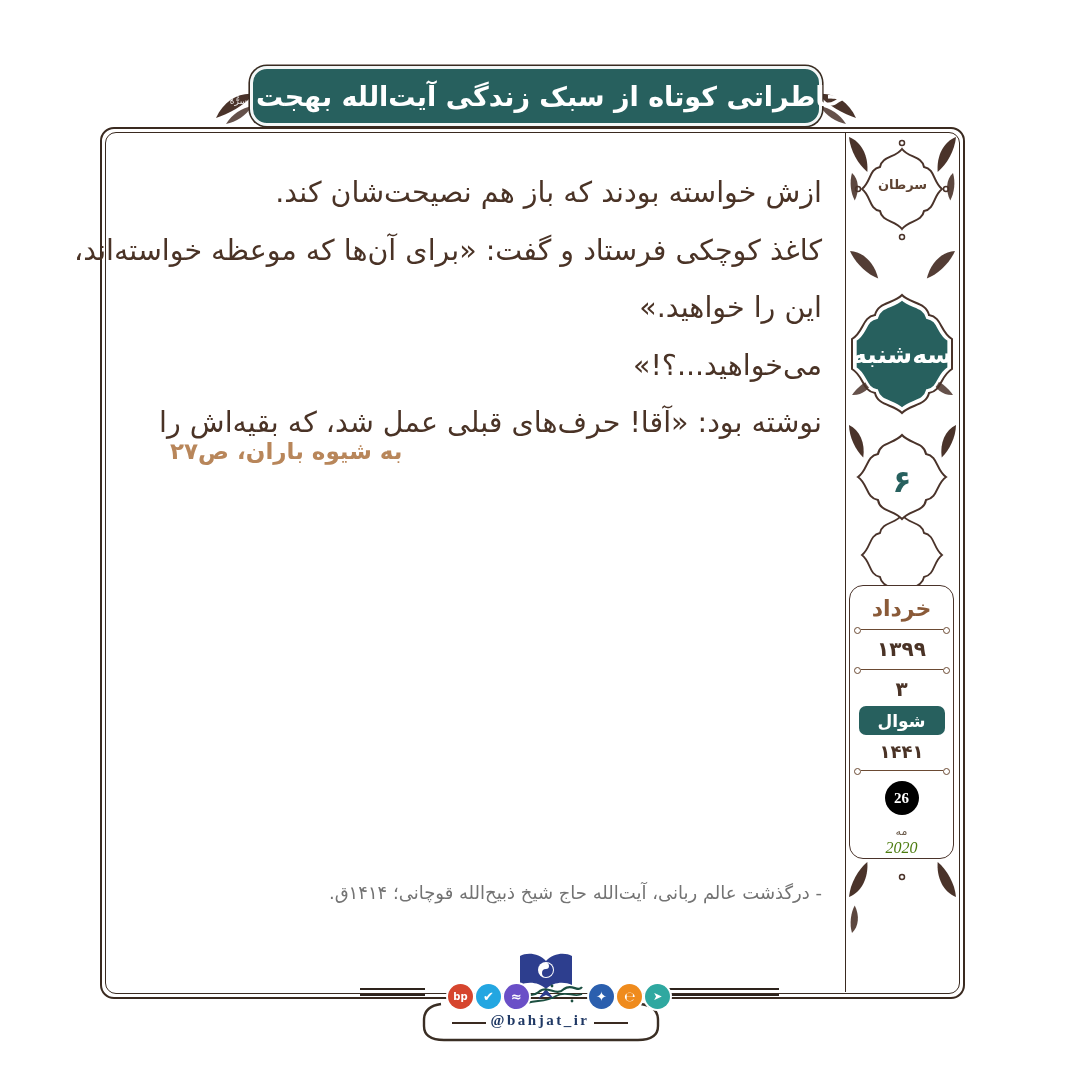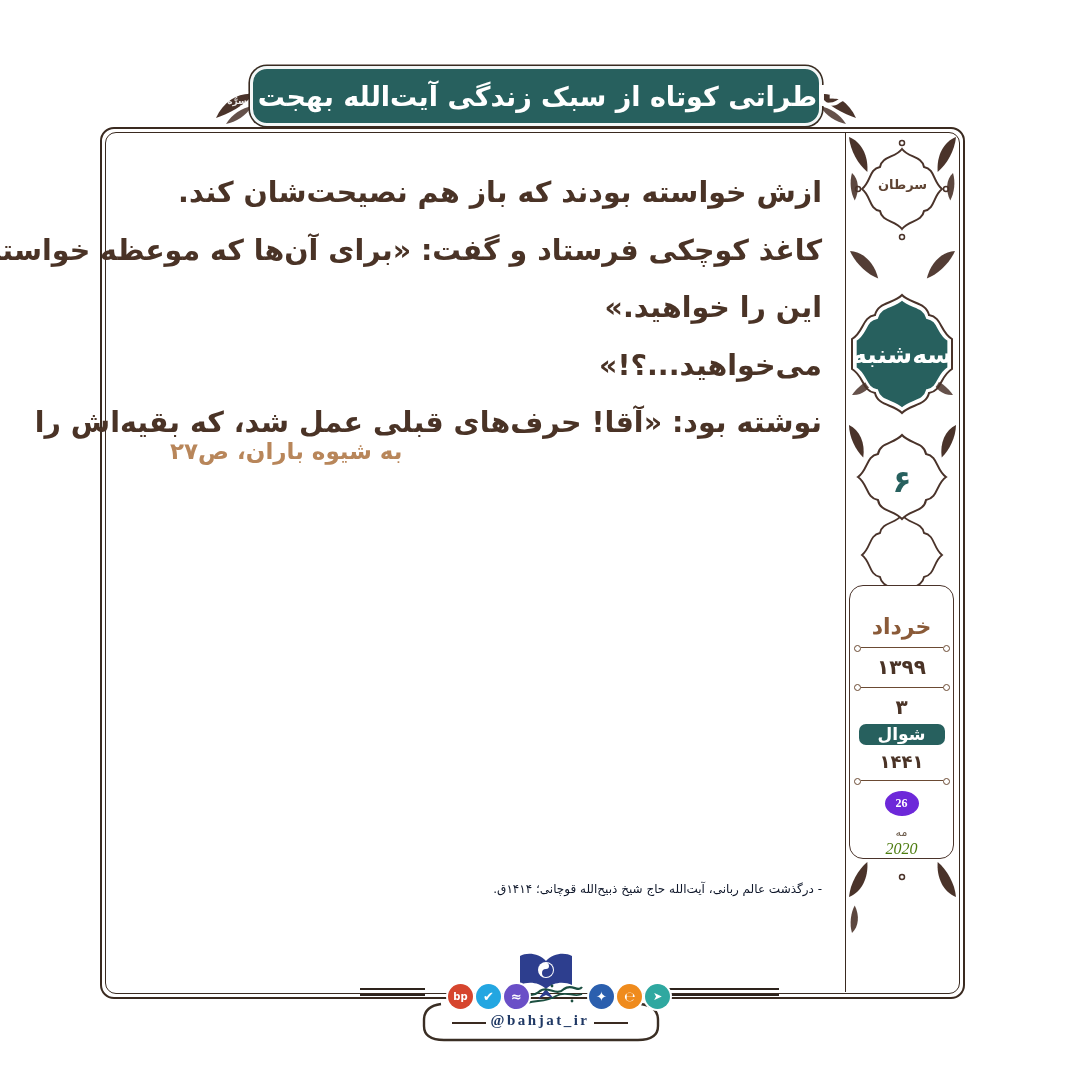--- a/index.html
+++ b/index.html
@@ -19,37 +19,37 @@
   }
 
   
   .header-pill{
     left:250px;top:66px;width:572px;height:60px;z-index:6;
     background:#27605e;border-radius:17px;
     box-shadow:inset 0 0 0 3px rgba(255,255,255,.95),0 0 0 1.6px #3a2a20;
     display:flex;align-items:center;justify-content:center;direction:rtl;
   }
   .header-title{color:#fff;font-size:27px;font-weight:700;white-space:nowrap;}
-  .honorific{display:inline-block;margin-right:9px;text-align:center;
-    color:rgba(255,255,255,.88);font-size:9px;line-height:10px;font-weight:700;}
+  .honorific{display:inline-block;margin-right:9px;text-align:right;
+    color:rgba(255,255,255,.88);font-size:9px;line-height:10px;font-weight:400;}
   .flourish{z-index:5;}
 
   
   .text-block{
     left:128px;top:164px;width:694px;direction:rtl;text-align:right;
-    color:#4a3326;font-size:28.5px;font-weight:700;line-height:57.5px;z-index:3;
+    color:#4a3326;font-size:28.5px;font-weight:400;line-height:57.5px;z-index:3;
   }
   .text-block div{white-space:nowrap;}
   .source-line{
     left:138px;top:438px;direction:rtl;color:#b8865a;
     font-size:23px;font-weight:700;z-index:3;margin-left:32px;
   }
   .footnote{
     right:258px;top:882px;direction:rtl;text-align:left;
-    color:#0f172a;font-size:12px;font-weight:400;z-index:3;white-space:nowrap;
+    color:#737373;font-size:18px;font-weight:400;z-index:3;white-space:nowrap;
   }
 
   
   .sidebar{
     left:845px;top:133px;width:113px;height:859px;
     border-left:1.6px solid #3a2a20;z-index:2;
   }
   .sb-svg{position:absolute;left:0;top:0;}
   .zodiac{
     position:absolute;top:44px;left:0;width:100%;text-align:center;
@@ -64,41 +64,41 @@
   .day-med span{
     position:absolute;inset:0;display:flex;align-items:center;justify-content:center;
     color:#27605e;font-size:31px;font-weight:700;
   }
 
   
   .date-panel{
     position:absolute;top:452px;left:3px;width:105px;height:274px;
     background:#fff;border:1.7px solid #4a332a;border-radius:14px;
     display:flex;flex-direction:column;align-items:center;
-    padding-top:28px;box-sizing:border-box;direction:rtl;
+    padding-top:10px;box-sizing:border-box;direction:rtl;
   }
   .dp-month{font-size:22px;font-weight:700;color:#8a5a38;}
   .dp-num{font-size:20px;font-weight:700;color:#4a3326;}
   .dp-year{font-size:20px;font-weight:700;color:#4a3326;}
   .rule{position:relative;width:82px;height:1px;background:#6b4a33;margin:8px 0 7px 0;}
   .rule::before,.rule::after{
     content:"";position:absolute;top:-2.5px;width:5px;height:5px;
     border:1px solid #6b4a33;border-radius:50%;background:#fff;
   }
   .rule::before{left:-7px;}
   .rule::after{right:-7px;}
   .lunar-badge{
     margin:5px 0 6px 0;width:86px;height:29px;background:#27605e;border-radius:7px;
     display:flex;align-items:center;justify-content:center;
     color:#fff;font-size:17px;font-weight:700;
   }
   .greg-day{
-    margin-top:3px;width:34px;height:34px;border-radius:50%;background:#6d28d9;
+    margin-top:3px;width:34px;height:34px;border-radius:50%;background:#000000;
     display:flex;align-items:center;justify-content:center;
-    color:#fff;font-size:12px;font-weight:700;font-family:"Liberation Serif",serif;
+    color:#fff;font-size:15px;font-weight:700;font-family:"Liberation Serif",serif;
   }
   .greg-month{margin-top:10px;font-size:11px;color:#6b5a4a;font-weight:400;}
   .greg-year{margin-top:1px;font-size:16px;color:#4d7c0f;font-family:"Liberation Serif",serif;font-style:italic;}
 
   
   .book-logo{left:517px;top:951px;z-index:4;}
   .eq-mark{height:4px;border-top:2.5px solid #2e241d;border-bottom:2.5px solid #2e241d;}
   .eq-left{left:360px;top:988px;width:65px;}
   .eq-right{left:657px;top:988px;width:122px;}
   .bracket{left:421px;top:1001px;}

